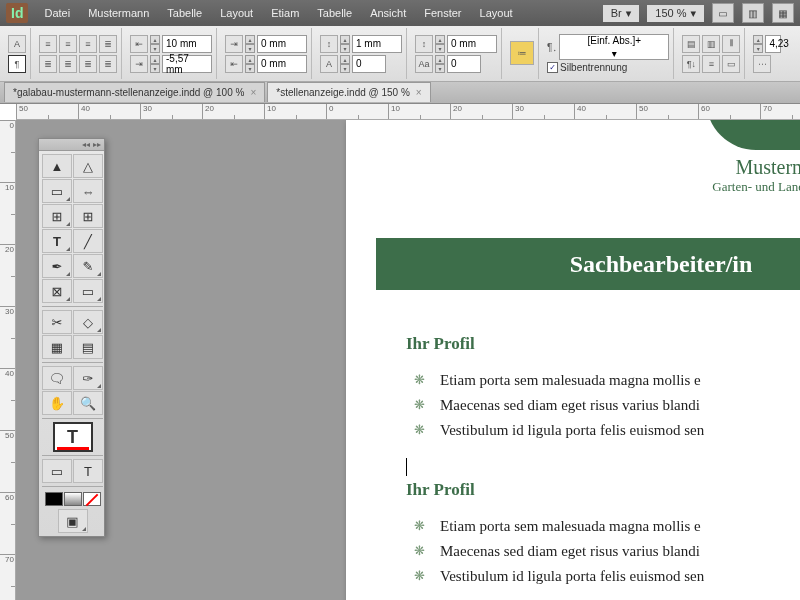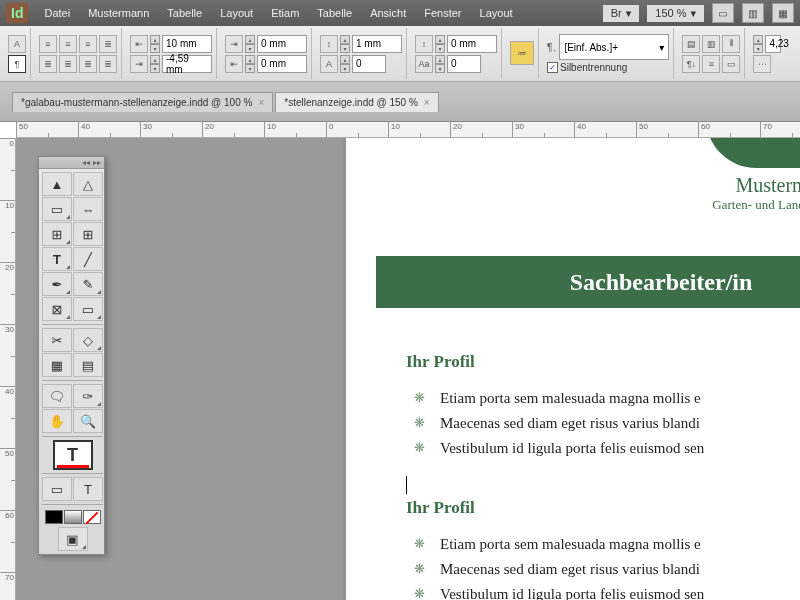--- a/index.html
+++ b/index.html
@@ -10,23 +10,23 @@
 .menu-right { margin-left:auto; display:flex; align-items:center; gap:8px; }
 .zoom-box { background:#ddd; color:#333; padding:2px 8px; font-size:11px; display:flex; align-items:center; gap:4px;text-align:right; }
 .tbtn { width:22px; height:20px; background:#d8d8d8; border:1px solid #999; display:inline-flex; align-items:center; justify-content:center; font-size:10px; color:#444; }
 .controlbar { height:56px; background:linear-gradient(#eee,#dcdcdc); border-bottom:1px solid #aaa; display:flex; align-items:stretch; padding:2px 4px; gap:4px; }
 .cgroup { display:flex; flex-direction:column; gap:2px; justify-content:center; border-right:1px solid #bbb; padding:0 4px; }
 .crow { display:flex; gap:2px; align-items:center; }
 .icn { width:18px; height:18px; background:#e4e4e4; border:1px solid #aaa; display:inline-flex; align-items:center; justify-content:center; font-size:9px; color:#555; }
 .num-in { width:50px; height:18px; background:#fff; border:1px solid #999; font-size:10px; padding:0 3px; display:flex; align-items:center; }
 .spn { width:10px; height:18px; display:flex; flex-direction:column; }
 .spn div { flex:1; background:#ddd; border:1px solid #999; font-size:6px; display:flex; align-items:center; justify-content:center; color:#666; }
-.para-sel { height:26px; background:#fff; border:1px solid #999; font-size:10px; padding:0 4px; display:flex; align-items:center; justify-content:space-between; width:110px; }
+.para-sel { height:26px; background:#fff; border:1px solid #999; font-size:10px; padding:0 4px; display:flex; align-items:center; justify-content:space-between; width:110px;flex-direction:column; }
 .chk { width:11px; height:11px; background:#fff; border:1px solid #666; display:inline-flex; align-items:center; justify-content:center; font-size:8px; color:#228; }
-.tabbar { height:40px; background:linear-gradient(#c8c8c8,#b4b4b4); border-bottom:1px solid #888; display:flex; align-items:center; padding-left:12px; gap:2px; }
+.tabbar { height:22px; background:linear-gradient(#c8c8c8,#b4b4b4); border-bottom:1px solid #888; display:flex; align-items:flex-start; padding-left:4px; gap:2px; }
 .tab { height:20px; background:#d4d4d4; border:1px solid #999; border-bottom:none; padding:3px 8px; font-size:10px; display:flex; align-items:center; gap:6px; color:#333; }
 .tab.active { background:#e8e8e8; }
 .tab .cx { color:#888; cursor:pointer; }
 .workspace { position:relative; height:496px; display:flex; }
 .ruler-h { position:absolute; top:0; left:16px; right:0; height:16px; background:#f2f2f2; border-bottom:1px solid #aaa; z-index:5; display:flex; font-size:8px; color:#666; overflow:hidden; }
 .ruler-h .tick { flex:0 0 62px; border-left:1px solid #999; padding-left:2px; position:relative; }
 .ruler-h .tick::after{content:'';position:absolute;bottom:0;left:50%;width:1px;height:4px;background:#999;}
 .ruler-v { position:absolute; top:16px; left:0; bottom:0; width:16px; background:#f2f2f2; border-right:1px solid #aaa; z-index:5; overflow:hidden; }
 .ruler-v .vtick { height:62px; border-top:1px solid #999; font-size:8px; color:#666; text-align:right; padding-right:1px; position:relative; }
 .ruler-v .vtick::after{content:'';position:absolute;right:0;top:50%;height:1px;width:4px;background:#999;}
@@ -110,21 +110,21 @@
           <div>▾</div>
         </div>
       <span class="num-in">10 mm</span>
     </div>
     <div class="crow">
       <span class="icn">⇥</span>
       <div class="spn">
           <div>▴</div>
           <div>▾</div>
         </div>
-      <span class="num-in">-4,59 mm</span>
+      <span class="num-in">-5,57 mm</span>
     </div>
   </div>
   <div class="cgroup">
     <div class="crow">
       <span class="icn">⇥</span>
       <div class="spn">
           <div>▴</div>
           <div>▾</div>
         </div>
       <span class="num-in">0 mm</span>

